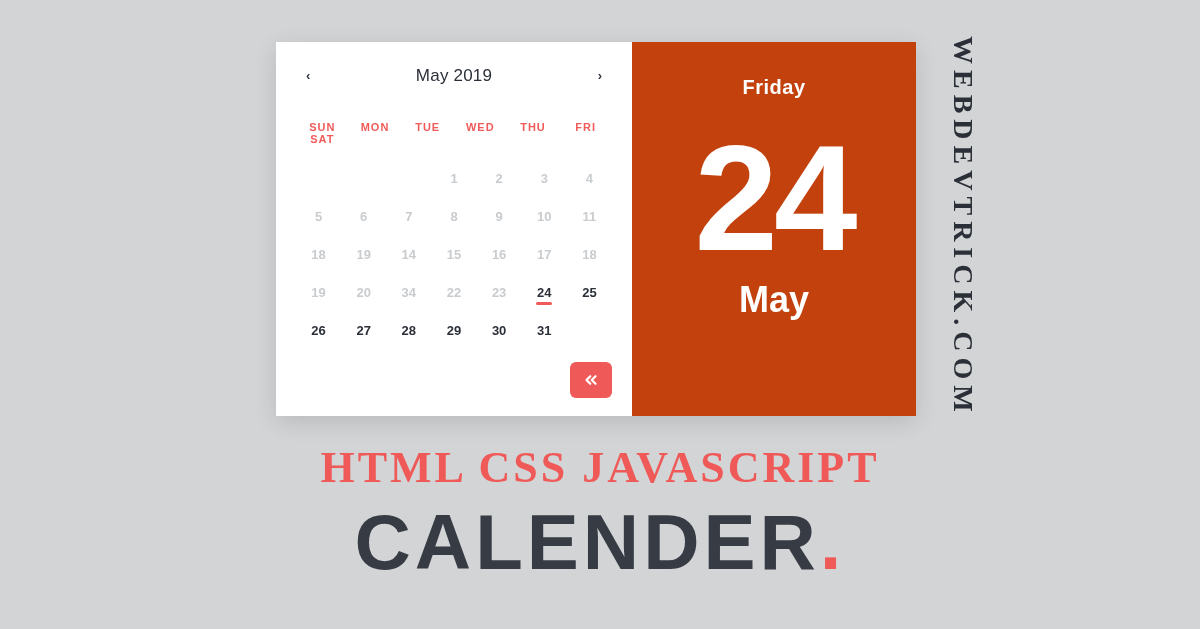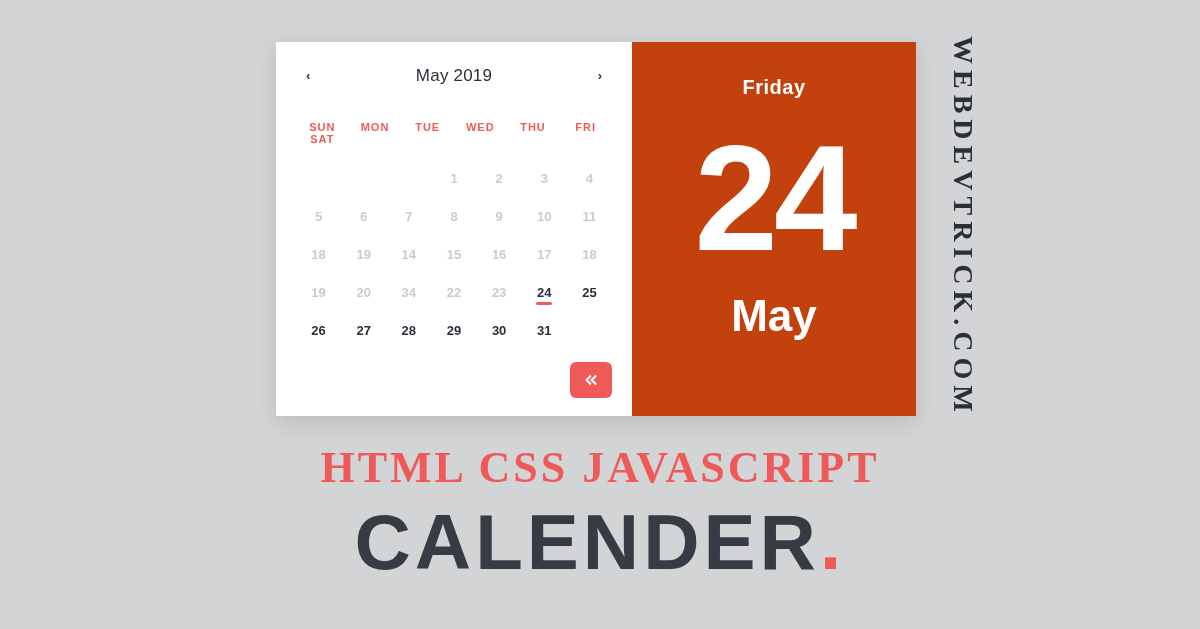--- a/index.html
+++ b/index.html
@@ -127,23 +127,23 @@
     letter-spacing: .5px;
   }
   .day-number {
     font-size: 150px;
     font-weight: 800;
     line-height: 1;
     margin-top: 24px;
     letter-spacing: -4px;
   }
   .day-month {
-    font-size: 44px;
+    font-size: 36px;
     font-weight: 700;
-    margin-top: 18px;
+    margin-top: 6px;
   }
 
   .vertical-brand {
     position: absolute;
     top: 40px;
     right: 218px;
     width: 38px;
     height: 374px;
     display: flex;
     align-items: center;

